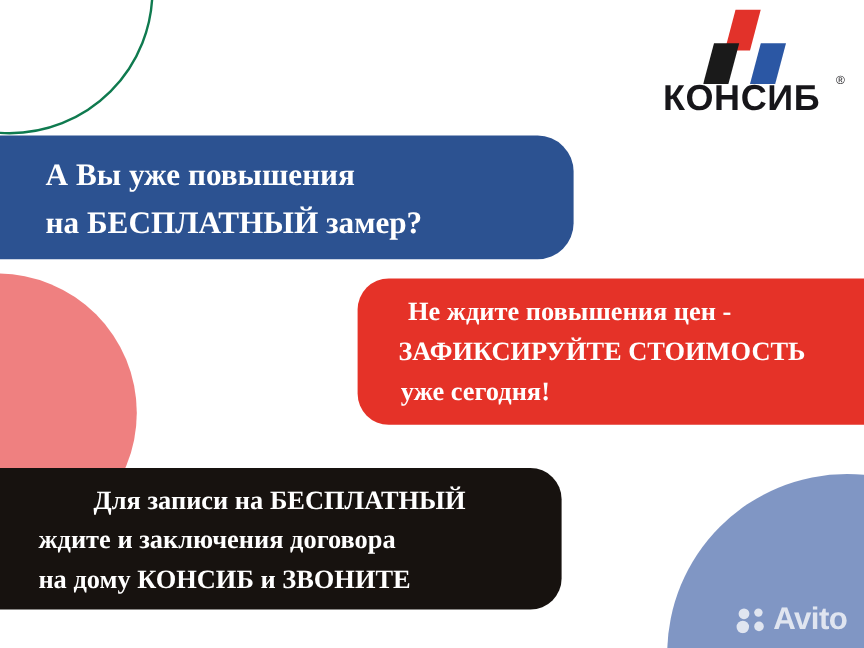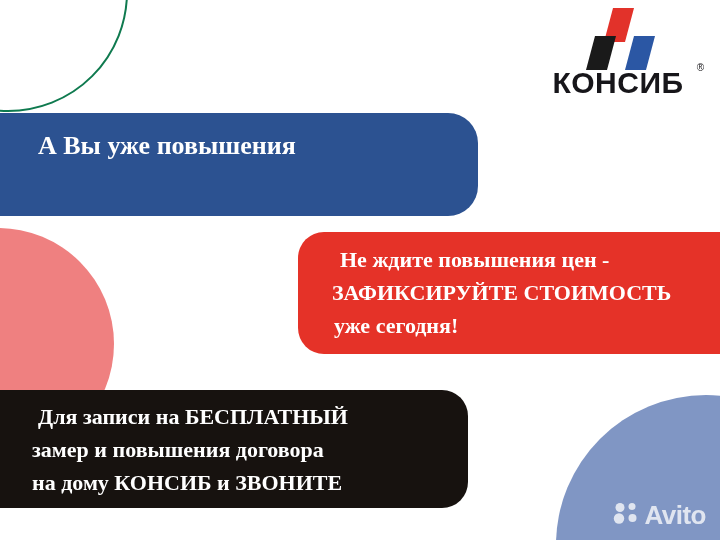--- a/index.html
+++ b/index.html
@@ -125,29 +125,29 @@
     left: -40px;
     top: 390px;
     width: 508px;
     height: 118px;
     background: #17120f;
     border-radius: 0 26px 26px 0;
     padding: 10px 0 0 72px;
     font-size: 22px;
     line-height: 33px;
   }
-  #banner-black .line-1 { padding-left: 6px; }
+  #banner-black .line-1 { padding-left: 6px; margin-left: 40px; }
 
   
   #avito {
     position: absolute;
     right: 14px;
     bottom: 12px;
     display: flex;
-    align-items: flex-start;
+    align-items: flex-end;
     gap: 5px;
     opacity: 0.88;
   }
   #avito-mark { display: block; }
   #avito-word {
     font-family: "Liberation Sans", "DejaVu Sans", sans-serif;
     font-weight: bold;
     font-size: 26px;
     color: #eef1f7;
     line-height: 1;
@@ -168,31 +168,32 @@
       <polygon points="27,0 48,0 39,34 18,34" fill="#e2322a"></polygon>
       <polygon points="9,28 30,28 21,62 0,62" fill="#1a1a1a"></polygon>
       <polygon points="48,28 69,28 60,62 39,62" fill="#2b57a4"></polygon>
     </svg>
     <div id="logo-word">КОНСИБ</div>
     <div id="logo-reg">®</div>
   </div>
 
   <div class="banner" id="banner-blue">
     <span class="line line-1">А Вы уже повышения</span>
+    <span class="line line-2">на БЕСПЛАТНЫЙ замер?</span>
   </div>
 
   <div class="banner" id="banner-red">
     <span class="line line-1">Не ждите повышения цен -</span>
     <span class="line line-2">ЗАФИКСИРУЙТЕ СТОИМОСТЬ</span>
     <span class="line line-3">уже сегодня!</span>
   </div>
 
   <div class="banner" id="banner-black">
     <span class="line line-1">Для записи на БЕСПЛАТНЫЙ</span>
-    <span class="line line-2">замер и повышения договора</span>
+    <span class="line line-2">ждите и заключения договора</span>
     <span class="line line-3">на дому КОНСИБ и ЗВОНИТЕ</span>
   </div>
 
   <div id="avito">
     <svg id="avito-mark" width="26" height="22" viewBox="0 0 26 22">
       <circle cx="7" cy="5.5" r="4.5" fill="#eef1f7"></circle>
       <circle cx="19" cy="4.5" r="3.5" fill="#eef1f7"></circle>
       <circle cx="6" cy="16.5" r="5.2" fill="#eef1f7"></circle>
       <circle cx="19.5" cy="16" r="4" fill="#eef1f7"></circle>
     </svg>

